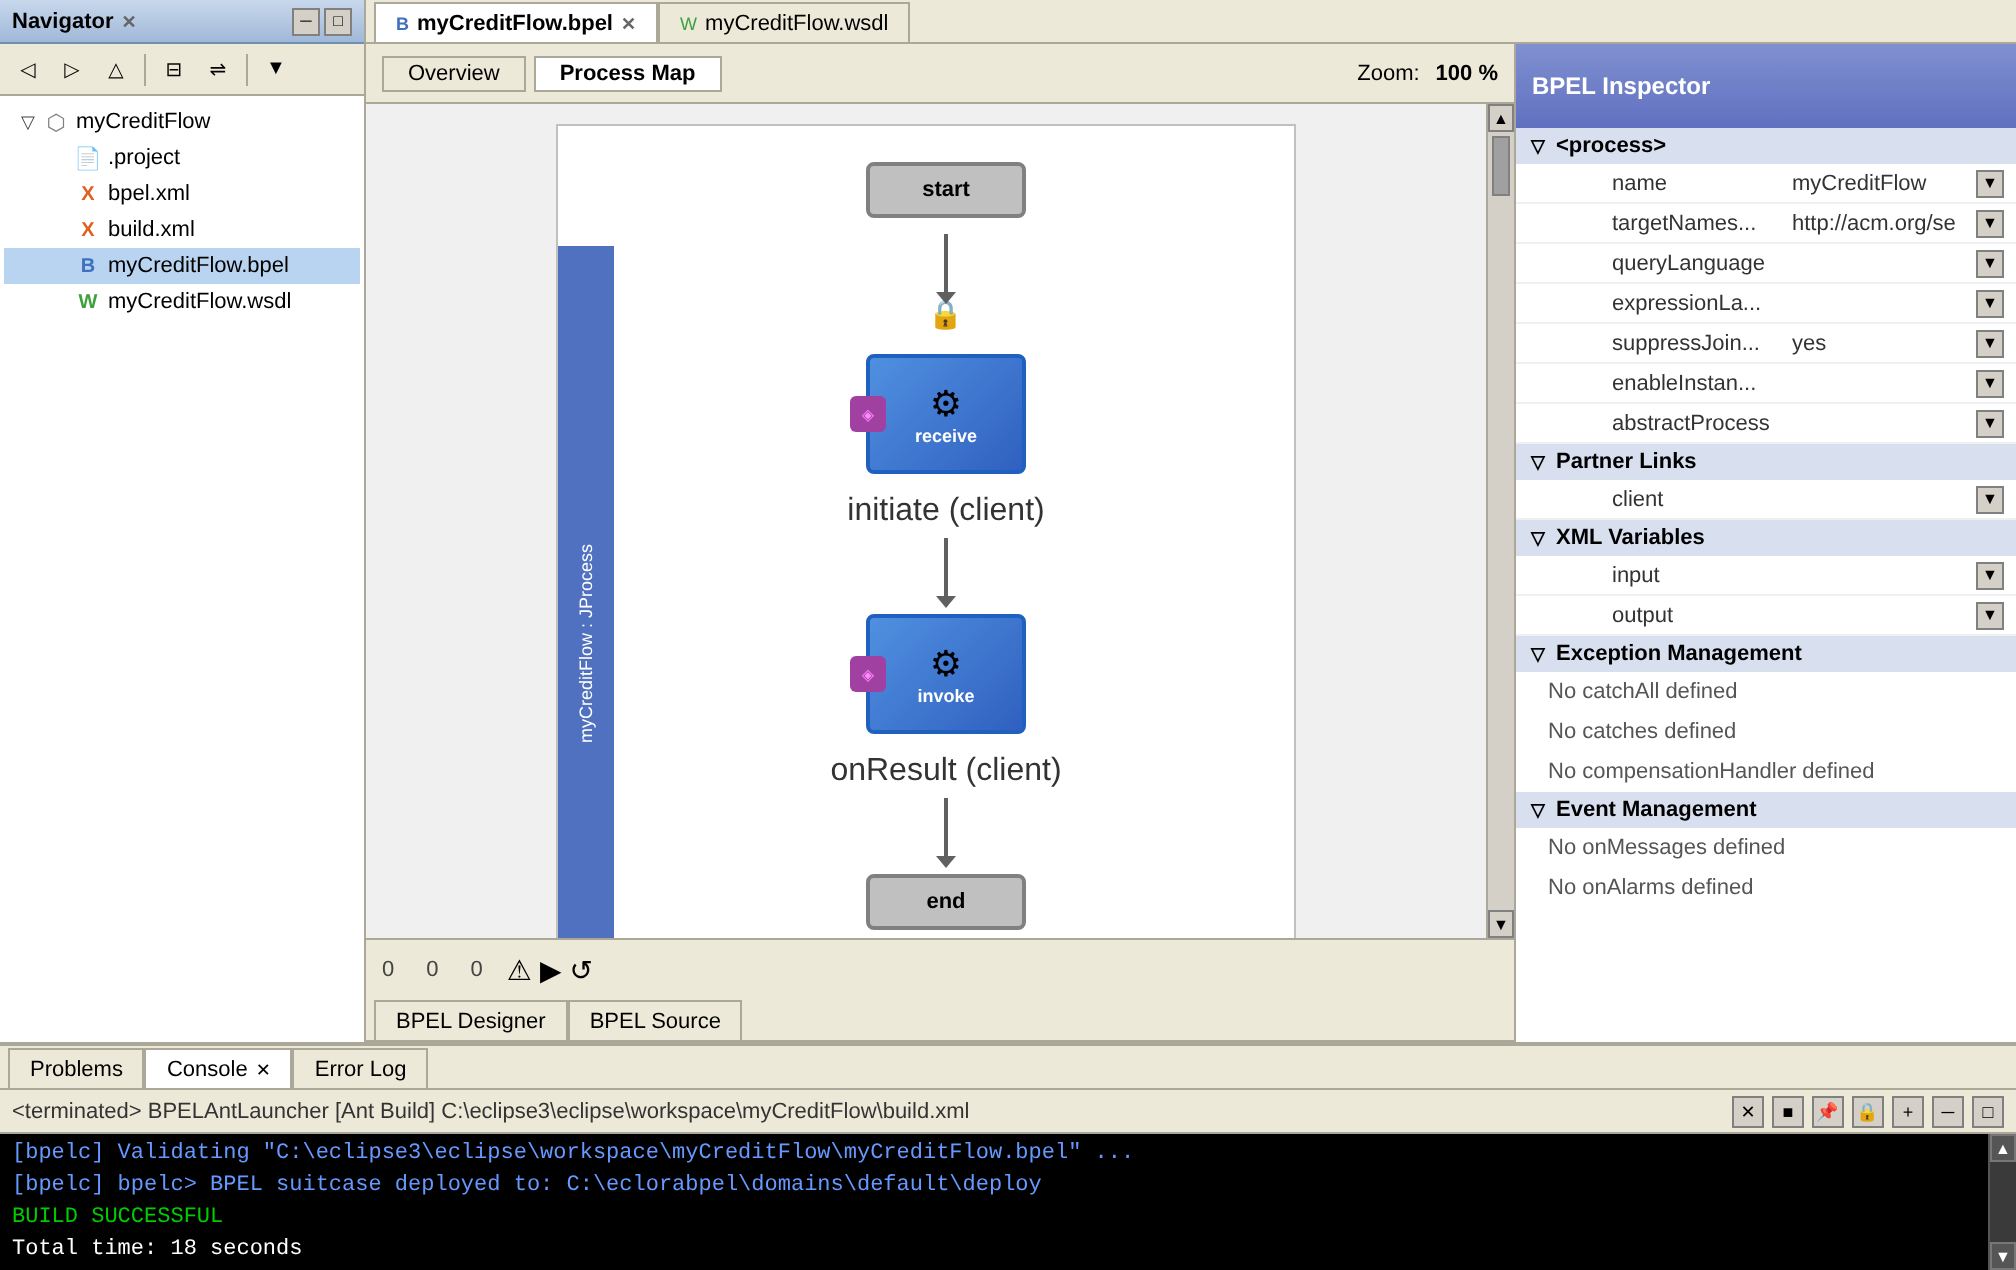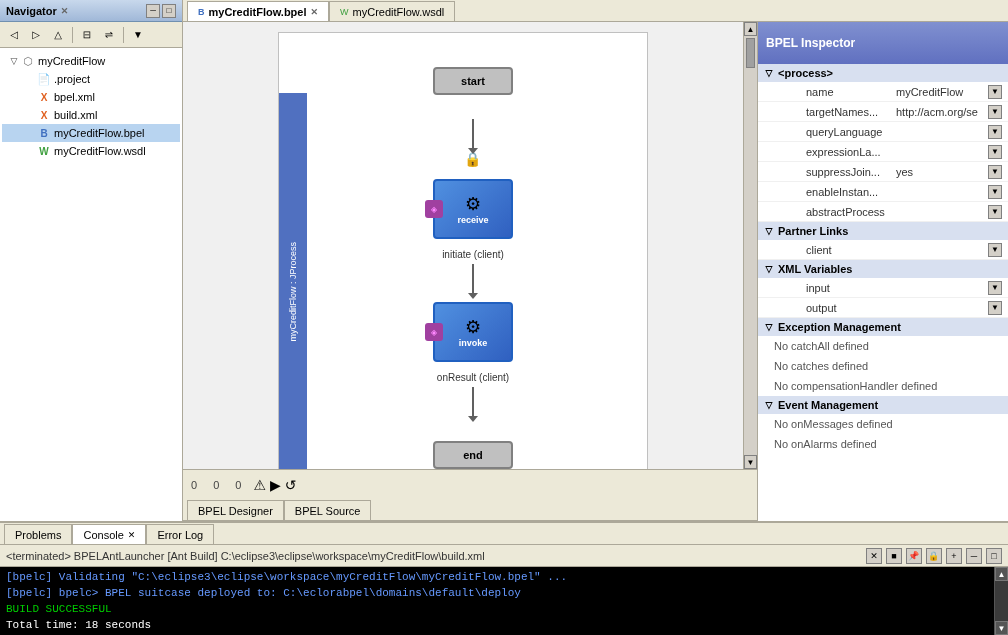--- a/index.html
+++ b/index.html
@@ -229,21 +229,21 @@
       height: 28px;
       background: #c0c0c0;
       border: 2px solid #808080;
       border-radius: 4px;
       display: flex;
       align-items: center;
       justify-content: center;
       font-size: 11px;
       font-weight: bold;
       cursor: pointer;
-      margin: 24px 0;
+      margin: 8px 0;
     }
 
     .connector-line {
       width: 2px;
       height: 30px;
       background: #606060;
       position: relative;
     }
     .connector-line::after {
       content: '';
@@ -284,21 +284,21 @@
       background: #a040a0;
       border-radius: 3px;
       display: flex;
       align-items: center;
       justify-content: center;
       font-size: 10px;
       color: white;
     }
 
     .node-caption {
-      font-size: 10px;
+      font-size: 16px;
       color: #333;
       text-align: center;
       margin: 2px 0 4px 0;
     }
 
     
     .lock-icon-area {
       width: 40px;
       height: 20px;
       display: flex;
@@ -553,20 +553,26 @@
         </div>
         <div class="top-tab">
           <span style="color:#40a040; font-size:9px;">W</span>
           <span>myCreditFlow.wsdl</span>
         </div>
       </div>
 
       <div style="display:flex; flex:1; overflow:hidden;">
 
         <div class="canvas-area">
+          <div class="canvas-toolbar">
+            <button class="canvas-tab-btn">Overview</button>
+            <button class="canvas-tab-btn active">Process Map</button>
+            <span class="zoom-label">Zoom:</span>
+            <span class="zoom-value" style="margin-left:4px;">100 %</span>
+          </div>
 
           <div class="canvas-content">
             <div class="canvas-scroll-area">
 
               <div style="position:relative; width:370px; margin:10px auto; border:1px solid #c0c0c0; min-height:480px; background:white;">
 
                 <div class="process-label-vertical">
                   <span class="process-label-text">myCreditFlow : JProcess</span>
                 </div>
 

